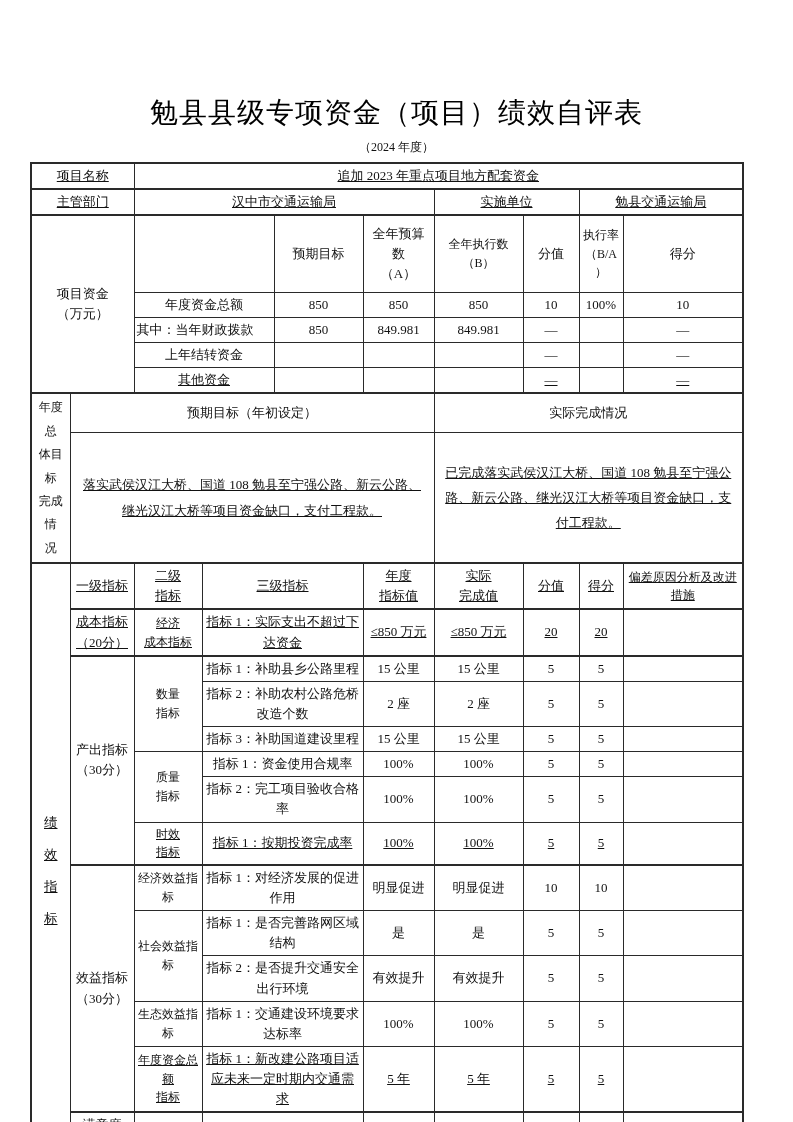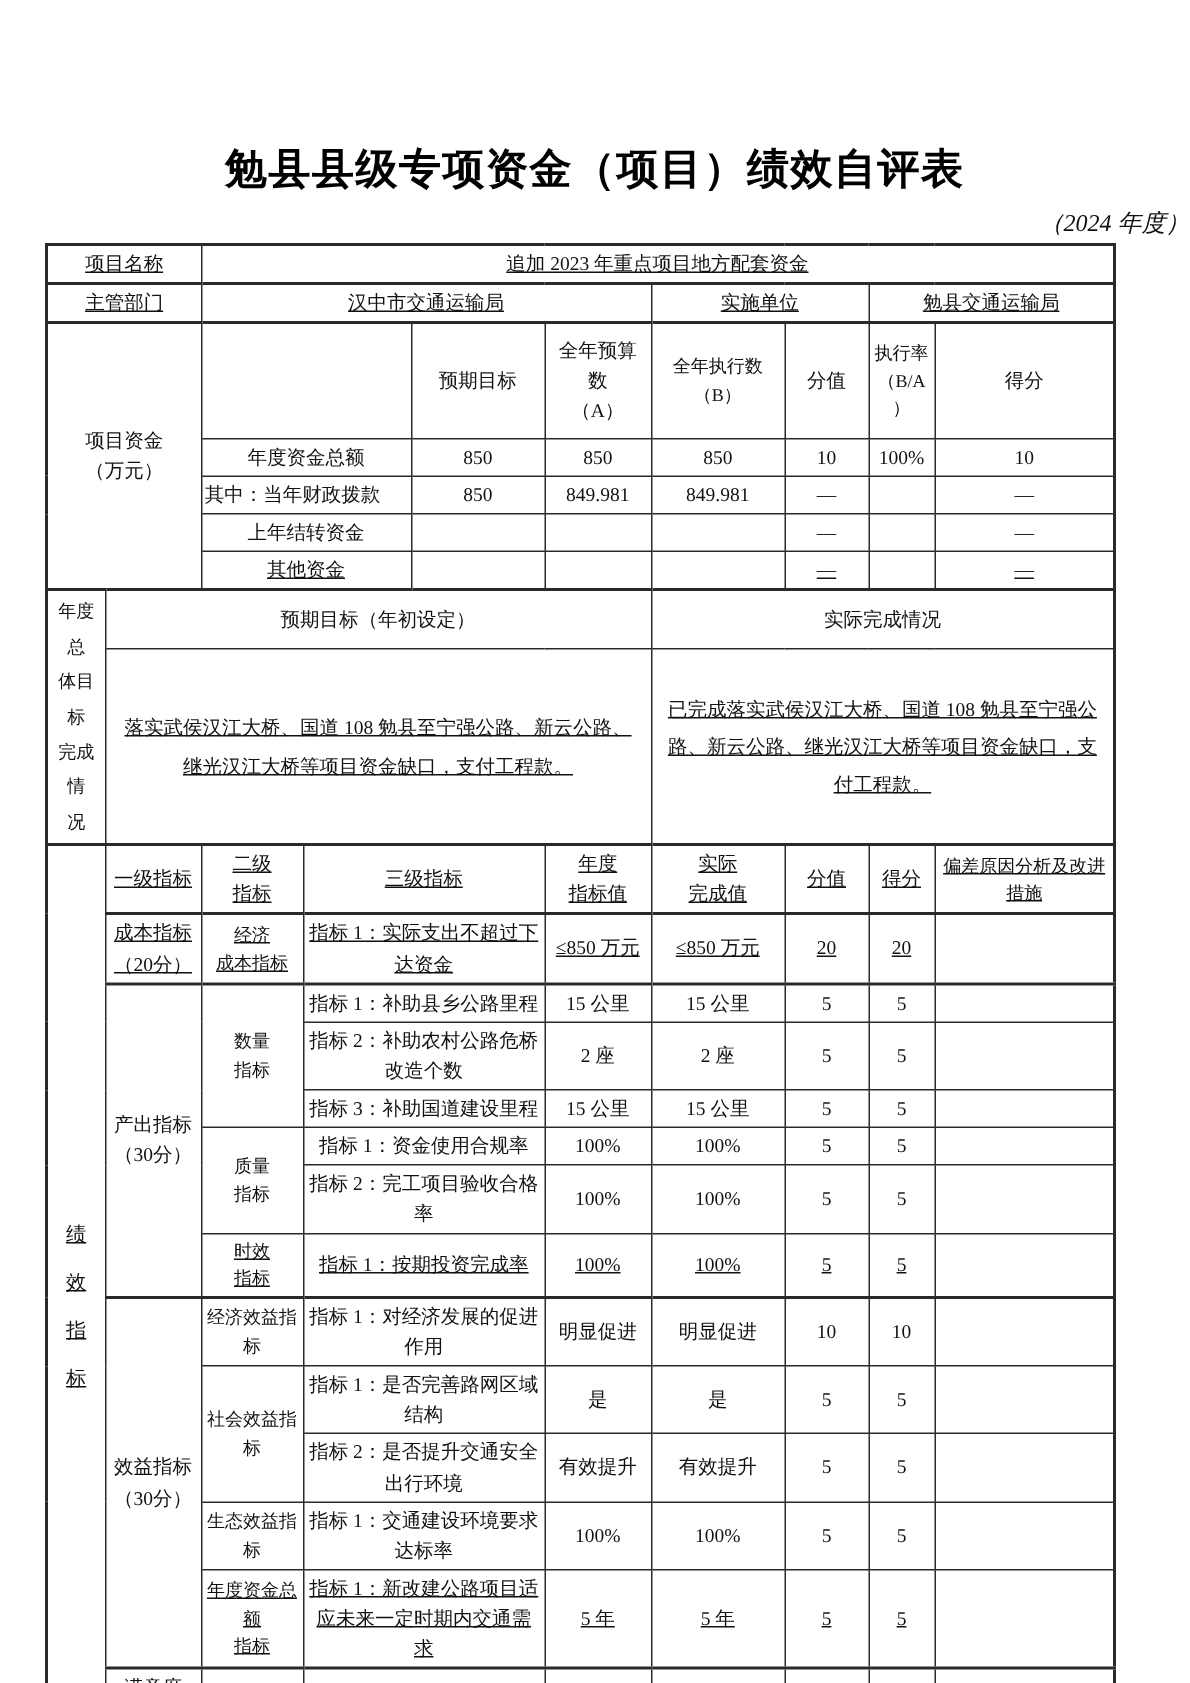--- a/index.html
+++ b/index.html
@@ -8,25 +8,25 @@
     width:793px;height:1122px;
     background:#ffffff;
     margin:0 auto;
     font-family:"Liberation Serif","DejaVu Serif",serif;
     color:#111;
   }
   .doc-title{
     position:absolute;top:94px;left:0;width:100%;
     text-align:center;
     font-family:"Liberation Sans","DejaVu Sans",sans-serif;
-    font-weight:700;font-size:28px;letter-spacing:1px;color:#000;
+    font-weight:400;font-size:28px;letter-spacing:1px;color:#000;
   }
   .doc-subtitle{
     position:absolute;top:139px;left:0;width:100%;
-    text-align:right;font-size:16px;color:#111;font-style:italic;
+    text-align:center;font-size:12px;color:#111;
   }
   table.main{
     position:absolute;left:30px;top:162px;
     width:712px;
     border-collapse:collapse;table-layout:fixed;
     border:2px solid #2a2a2a;
     font-size:13px;
   }
   td{
     border:1px solid #2a2a2a;

